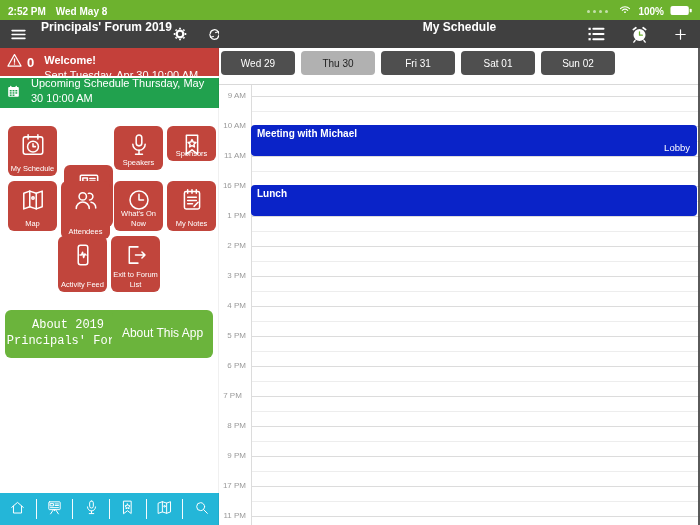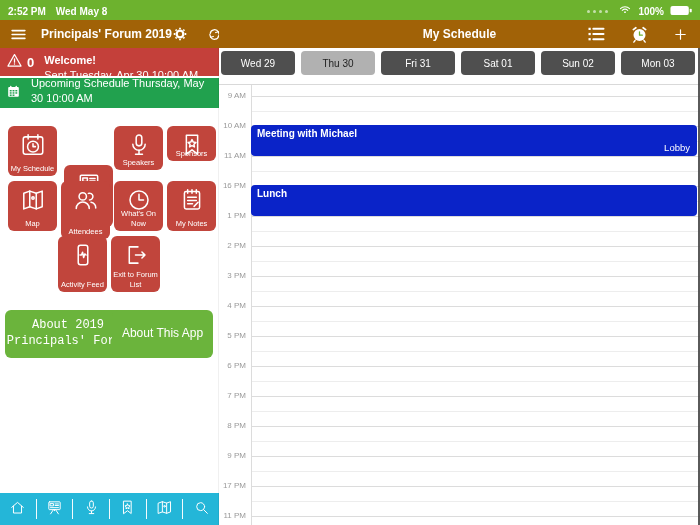--- a/index.html
+++ b/index.html
@@ -8,21 +8,21 @@
   .abs{position:absolute;}
 
   
   .status-bar{left:0;top:0;width:700px;height:20px;background:#6db22e;color:#fff;
     display:flex;align-items:center;justify-content:space-between;padding:11px 8px;box-sizing:border-box;
     font-size:10px;font-weight:700;}
   .status-left{display:flex;gap:10px;align-items:center;}
   .status-right{display:flex;gap:6px;align-items:center;font-weight:700;}
   .cell-dots{display:flex;gap:3px;align-items:center;margin-right:4px;}
   .cell-dots i{width:3px;height:3px;border-radius:50%;background:rgba(255,255,255,.6);}
-  .hdr{top:20px;height:28px;background:#a16207;color:#fff;display:flex;align-items:center;box-sizing:border-box;}
+  .hdr{top:20px;height:28px;background:#404040;color:#fff;display:flex;box-sizing:border-box;}
   .hdr-left{left:0;width:219px;padding:0 11px 0 10px;}
   .hdr-right{left:219px;width:481px;padding:0 12px;}
   .hdr .title{font-size:12px;font-weight:700;white-space:nowrap;}
   .hdr-left .title{margin-left:14px;}
   .hdr-right .title{position:absolute;left:0;right:0;text-align:center;font-size:12px;font-weight:700;}
   .icon-btn{display:flex;align-items:center;justify-content:center;cursor:pointer;}
   .hdr-left .spacer{flex:1;}
   .hdr-right .icons{display:flex;gap:24px;align-items:center;margin-left:auto;position:relative;}
 
   
@@ -300,21 +300,20 @@
           </svg></span>
       </div>
     </div>
 
   <div class="abs tab-bar" id="tab-bar">
       <div class="day-tab">Wed 29</div>
       <div class="day-tab sel">Thu 30</div>
       <div class="day-tab">Fri 31</div>
       <div class="day-tab">Sat 01</div>
       <div class="day-tab">Sun 02</div>
-      <div class="day-tab">Mon 03</div>
     </div>
 
   <div class="abs grid" id="grid">
       <div class="hour-label" style="top: 6px;">9 AM</div>
       <div class="hline" style="top: 11px;"></div>
       <div class="hline half" style="top: 26px;"></div>
       <div class="hour-label" style="top: 36px;">10 AM</div>
       <div class="hline" style="top: 41px;"></div>
       <div class="hline half" style="top: 56px;"></div>
       <div class="hour-label" style="top: 66px;">11 AM</div>
@@ -334,21 +333,21 @@
       <div class="hline half" style="top: 206px;"></div>
       <div class="hour-label" style="top: 216px;">4 PM</div>
       <div class="hline" style="top: 221px;"></div>
       <div class="hline half" style="top: 236px;"></div>
       <div class="hour-label" style="top: 246px;">5 PM</div>
       <div class="hline" style="top: 251px;"></div>
       <div class="hline half" style="top: 266px;"></div>
       <div class="hour-label" style="top: 276px;">6 PM</div>
       <div class="hline" style="top: 281px;"></div>
       <div class="hline half" style="top: 296px;"></div>
-      <div class="hour-label" style="top: 306px;">7 PM</div>
+      <div class="hour-label" style="top: 306px; text-align: center;">7 PM</div>
       <div class="hline" style="top: 311px;"></div>
       <div class="hline half" style="top: 326px;"></div>
       <div class="hour-label" style="top: 336px;">8 PM</div>
       <div class="hline" style="top: 341px;"></div>
       <div class="hline half" style="top: 356px;"></div>
       <div class="hour-label" style="top: 366px;">9 PM</div>
       <div class="hline" style="top: 371px;"></div>
       <div class="hline half" style="top: 386px;"></div>
       <div class="hour-label" style="top: 396px;">17 PM</div>
       <div class="hline" style="top: 401px;"></div>

